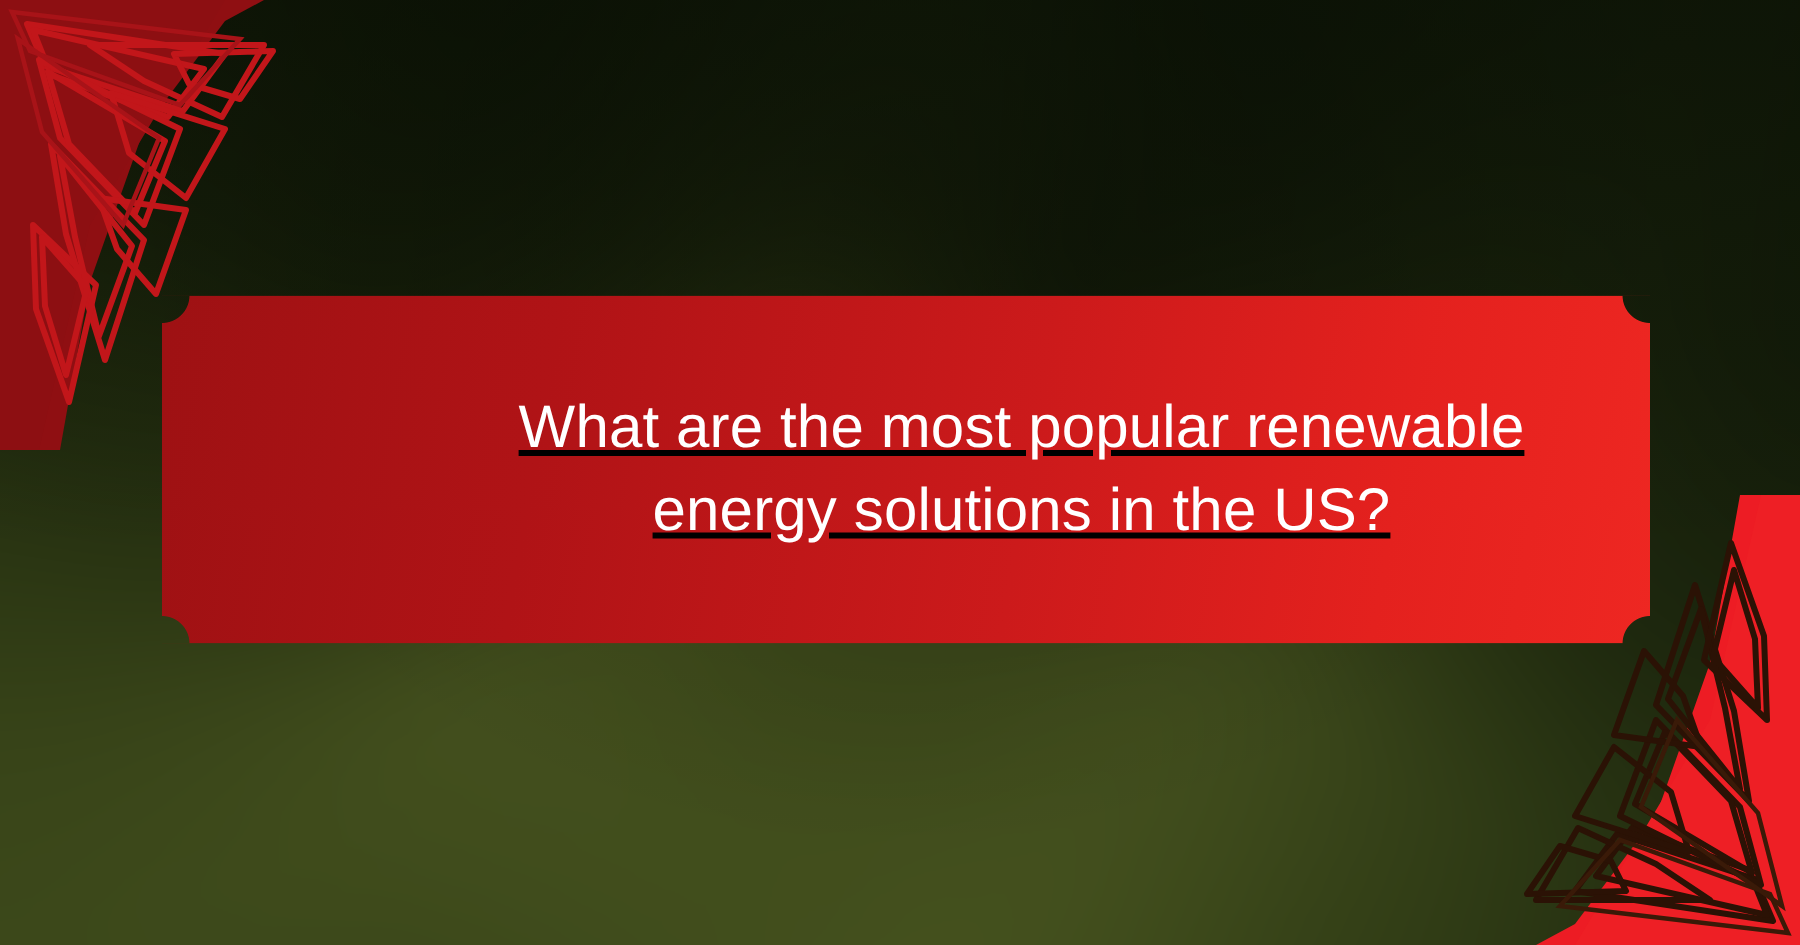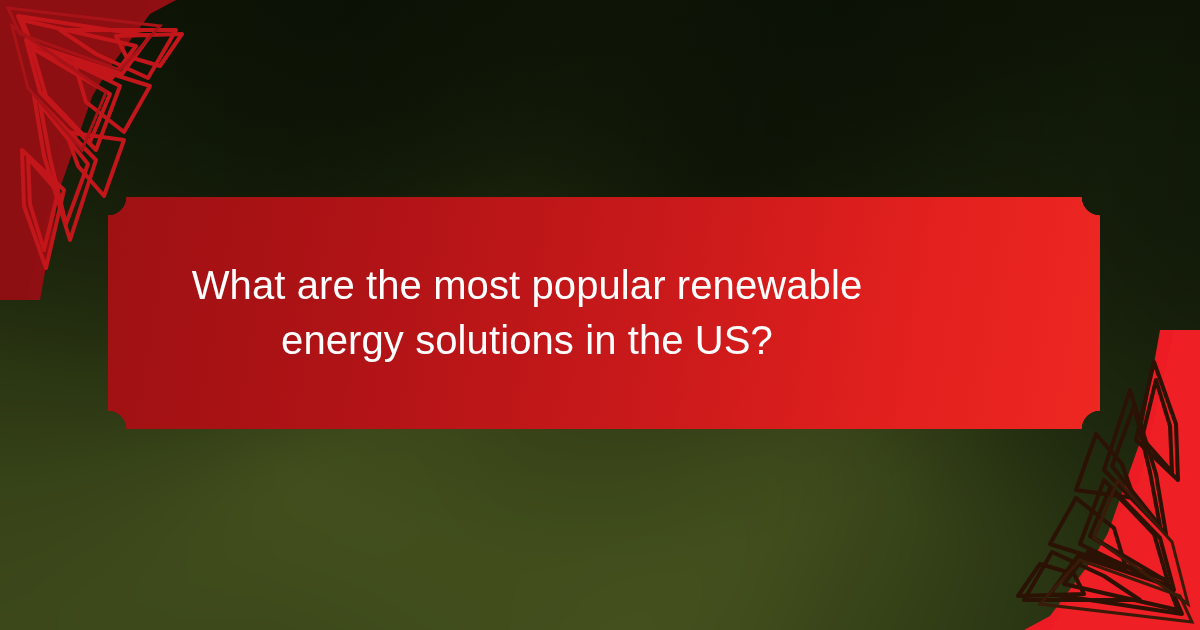--- a/index.html
+++ b/index.html
@@ -95,21 +95,22 @@
       radial-gradient(circle 18px at 100% 100%, transparent 0 18px, #000 18.6px);
     -webkit-mask-composite: source-in;
     mask-image:
       radial-gradient(circle 18px at 0 0, transparent 0 18px, #000 18.6px),
       radial-gradient(circle 18px at 100% 0, transparent 0 18px, #000 18.6px),
       radial-gradient(circle 18px at 0 100%, transparent 0 18px, #000 18.6px),
       radial-gradient(circle 18px at 100% 100%, transparent 0 18px, #000 18.6px);
     mask-composite: intersect;
     display: flex;
     align-items: center;
-    justify-content: flex-start;
+    justify-content: flex-end;
+    text-decoration: underline;
   }
 
   .question {
     color: #ffffff;
     font-family: "Liberation Sans", sans-serif;
     font-size: 40px;
     font-weight: 400;
     line-height: 1.38;
     text-align: center;
     letter-spacing: 0.1px;

